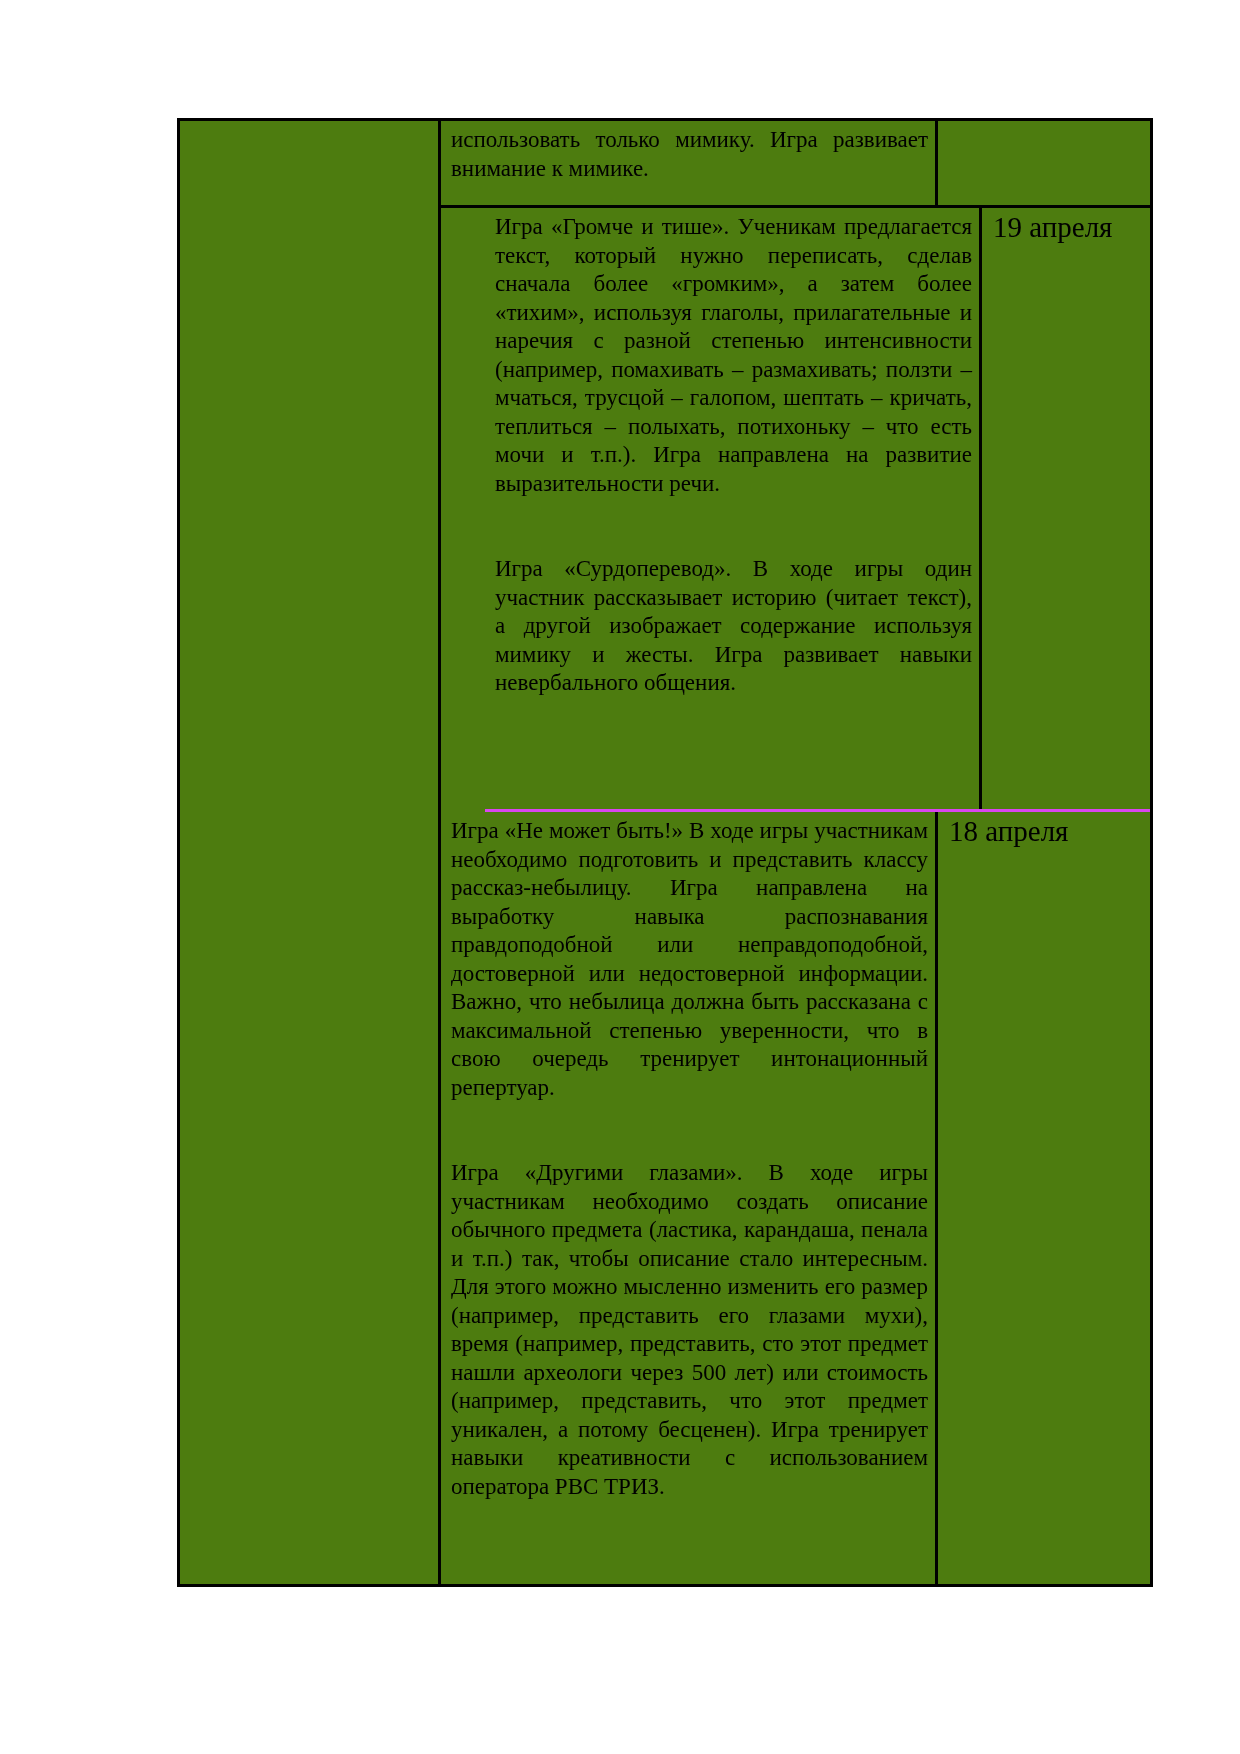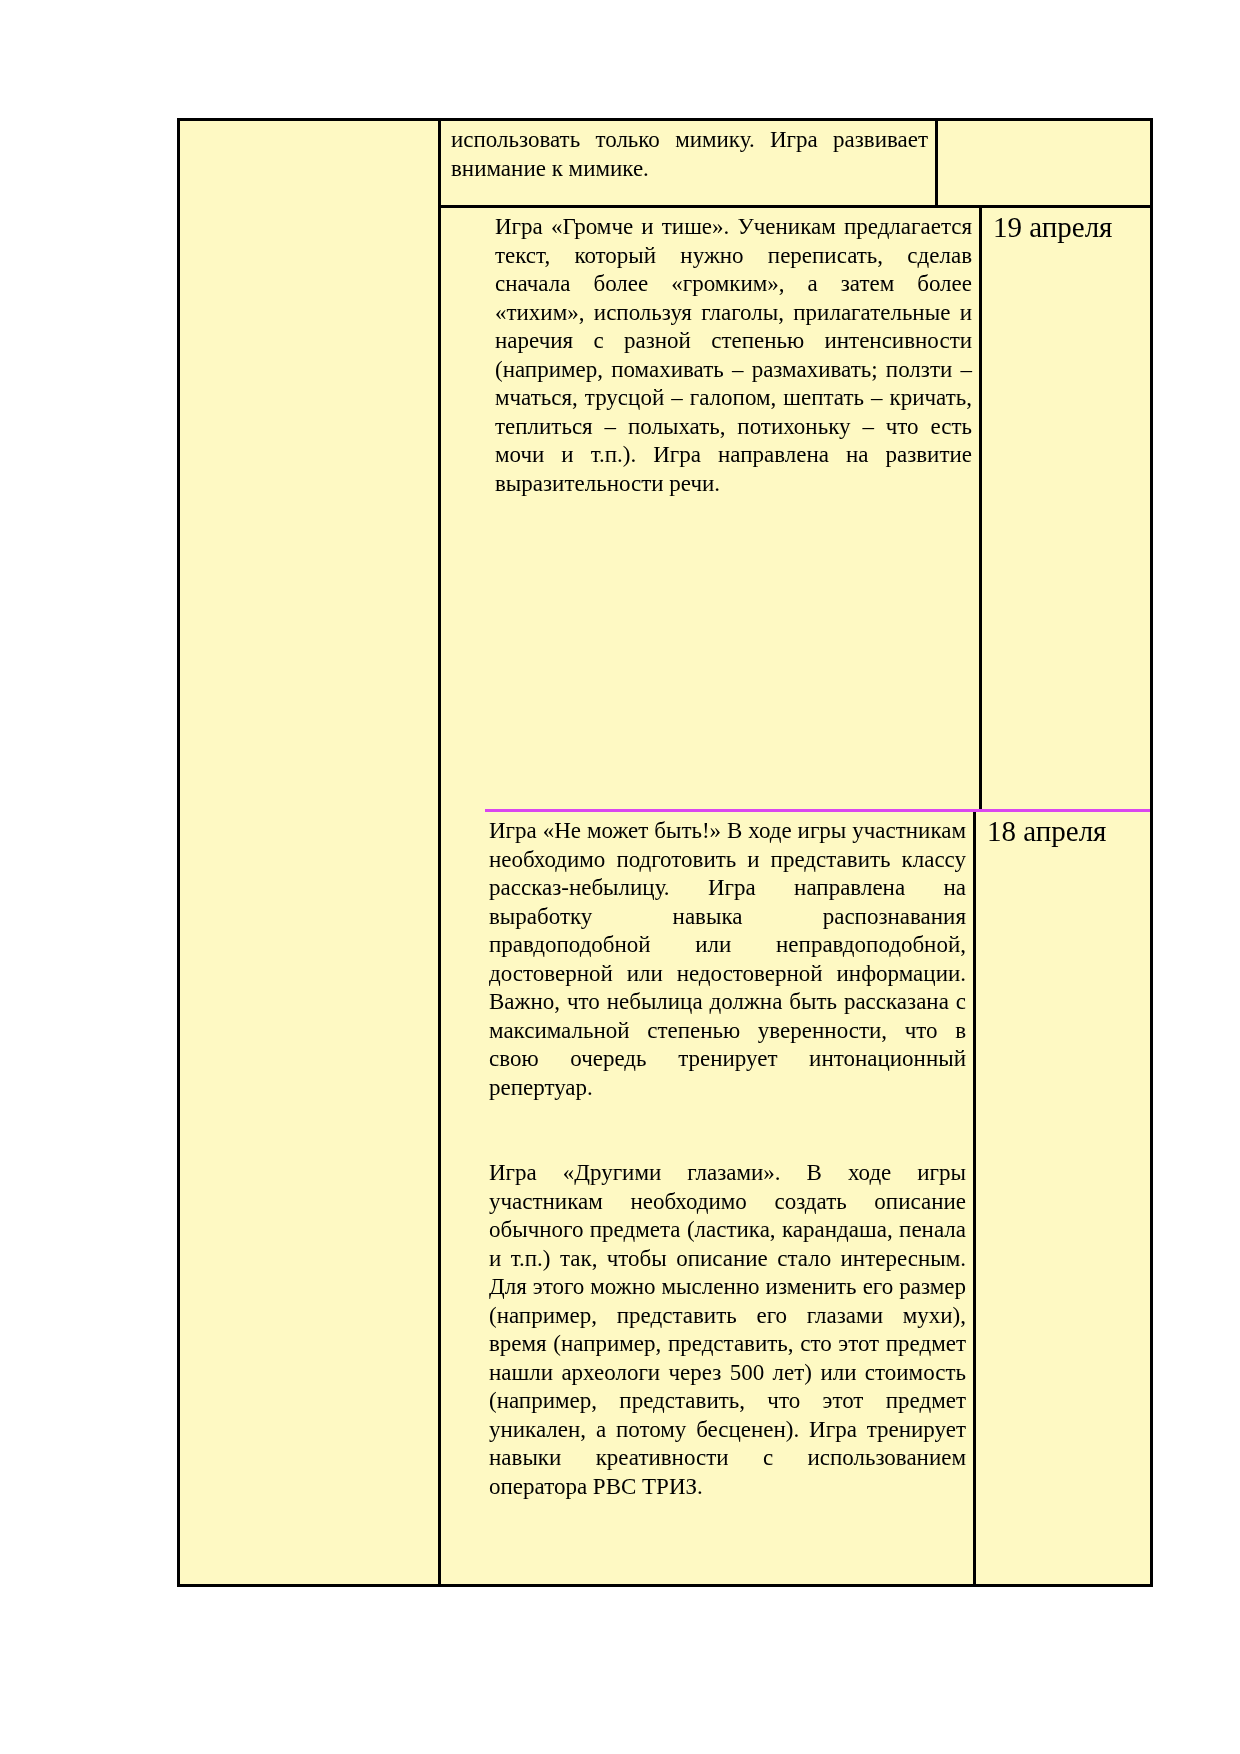--- a/index.html
+++ b/index.html
@@ -18,42 +18,42 @@
     }
     .doc-table {
       position: absolute;
       left: 177px;
       top: 118px;
       width: 976px;
       height: 1469px;
       border: 3px solid #000000;
       box-sizing: border-box;
       display: flex;
-      background: #fef9c3;
+      background: #4d7c0f;
     }
     .merged-left-cell {
       width: 261px;
       flex: 0 0 261px;
       border-right: 3px solid #000000;
       box-sizing: border-box;
     }
     .main-cols {
       flex: 1 1 auto;
       display: flex;
       flex-direction: column;
       min-width: 0;
     }
     .t-row {
       display: flex;
       box-sizing: border-box;
       overflow: hidden;
     }
     .t-row.row-1 { flex: 0 0 87px; border-bottom: 3px solid #000000; }
     .t-row.row-2 { flex: 0 0 604px; border-bottom: 3px solid #d946ef; margin-left: 44px; }
-    .t-row.row-3 { flex: 1 1 auto; margin-left: 38px; }
+    .t-row.row-3 { flex: 1 1 auto; }
     .desc-cell {
       width: 497px;
       flex: 0 0 497px;
       border-right: 3px solid #000000;
       box-sizing: border-box;
       padding: 5px 7px 5px 10px;
       overflow: hidden;
     }
     .date-cell {
       flex: 1 1 auto;
@@ -92,20 +92,21 @@
         <div class="date-cell">
           <span class="date-label"></span>
         </div>
       </div>
 
       <div class="t-row row-2">
         <div class="desc-cell">
           <p>Игра «Громче и тише». Ученикам предлагается текст, который нужно переписать, сделав сначала более «громким», а затем более «тихим», используя глаголы, прилагательные и наречия с разной степенью интенсивности (например, помахивать – размахивать; ползти – мчаться, трусцой – галопом, шептать – кричать, теплиться – полыхать, потихоньку – что есть мочи и т.п.). Игра направлена на развитие выразительности речи.</p>
           <p></p>
           <p></p>
+          <p>Игра «Сурдоперевод». В ходе игры один участник рассказывает историю (читает текст), а другой изображает содержание используя мимику и жесты. Игра развивает навыки невербального общения.</p>
         </div>
         <div class="date-cell">
           <span class="date-label">19 апреля</span>
         </div>
       </div>
 
       <div class="t-row row-3">
         <div class="desc-cell">
           <p>Игра «Не может быть!» В ходе игры участникам необходимо подготовить и представить классу рассказ-небылицу. Игра направлена на выработку навыка распознавания правдоподобной или неправдоподобной, достоверной или недостоверной информации. Важно, что небылица должна быть рассказана с максимальной степенью уверенности, что в свою очередь тренирует интонационный репертуар.</p>
           <p></p>

